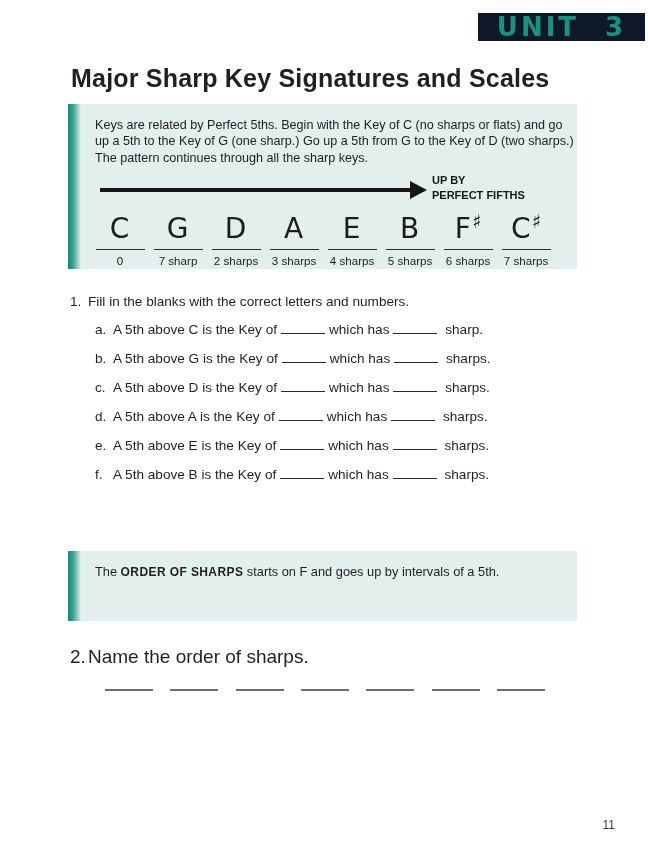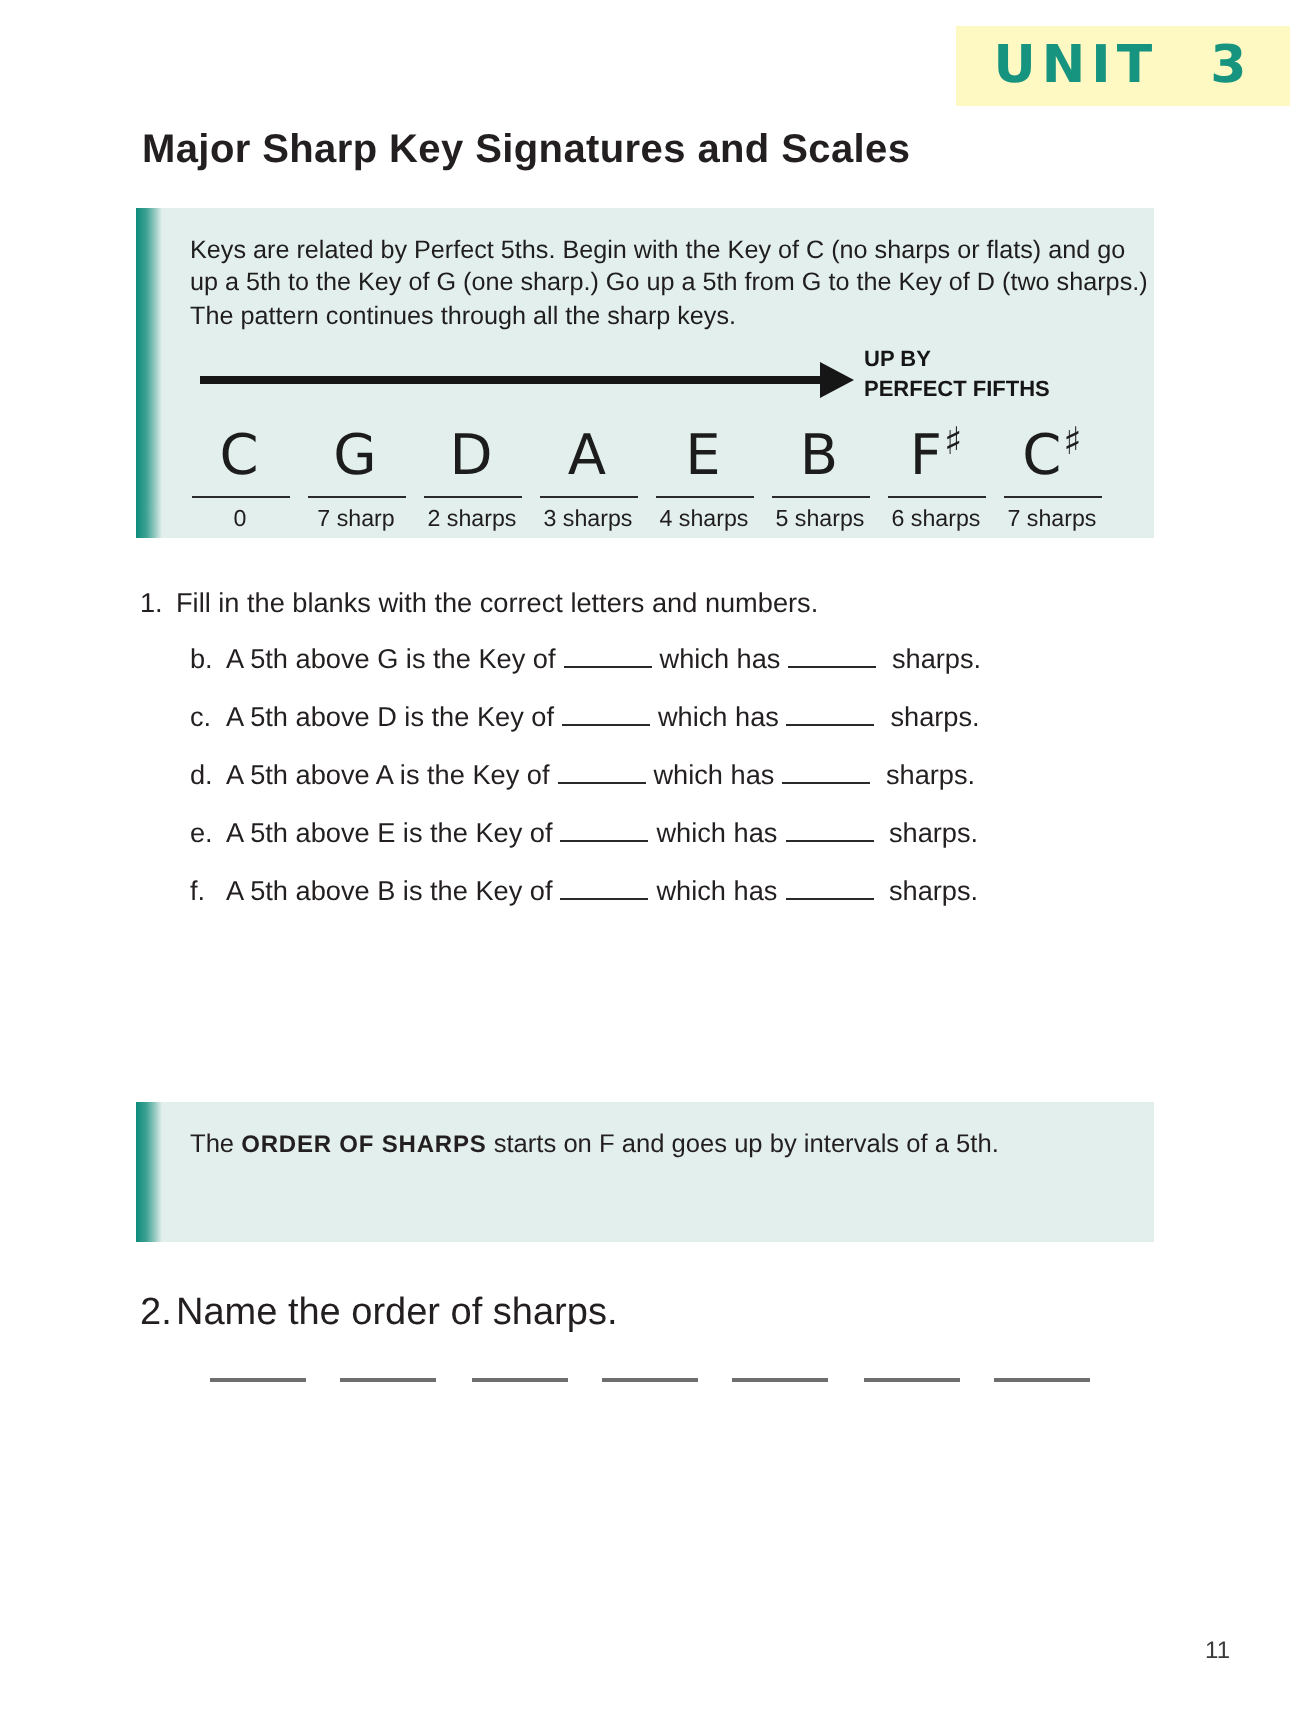--- a/index.html
+++ b/index.html
@@ -11,37 +11,37 @@
     background: #ffffff;
     font-family: "Liberation Sans", sans-serif;
     color: #231f20;
     overflow: hidden;
   }
 
   
   #unit-badge {
     position: absolute;
     left: 478px; top: 13px;
-    width: 167px; height: 40px;
-    background: #fef9c3;
+    width: 167px; height: 28px;
+    background: #0f172a;
     display: flex; align-items: center; justify-content: center;
     font-family: "DejaVu Sans", sans-serif;
     font-weight: bold;
     font-size: 26px;
     letter-spacing: 3px;
     word-spacing: 14px;
     color: #17947f;
   }
 
   
   #page-title {
     position: absolute;
     left: 71px; top: 64px;
     width: 520px;
-    font-size: 20px;
+    font-size: 25px;
     font-weight: bold;
     letter-spacing: 0.2px;
     color: #231f20;
   }
 
   
   .teal-box {
     position: absolute;
     left: 68px;
     width: 509px;
@@ -278,20 +278,23 @@
 
     </div>
   </div>
 
   <div id="exercise1-prompt-row">
     <span class="q-number">1.</span><span>Fill in the blanks with the correct letters and numbers.</span>
   </div>
 
   <div id="exercise1-items">
 
+      <div class="ex1-item">
+        <span class="item-letter">a.</span><span>A 5th above C is the Key of</span><span class="blank"></span><span>which has</span><span class="blank"></span> <span>sharp.</span>
+      </div>
 
       <div class="ex1-item">
         <span class="item-letter">b.</span><span>A 5th above G is the Key of</span><span class="blank"></span><span>which has</span><span class="blank"></span> <span>sharps.</span>
       </div>
 
       <div class="ex1-item">
         <span class="item-letter">c.</span><span>A 5th above D is the Key of</span><span class="blank"></span><span>which has</span><span class="blank"></span> <span>sharps.</span>
       </div>
 
       <div class="ex1-item">

